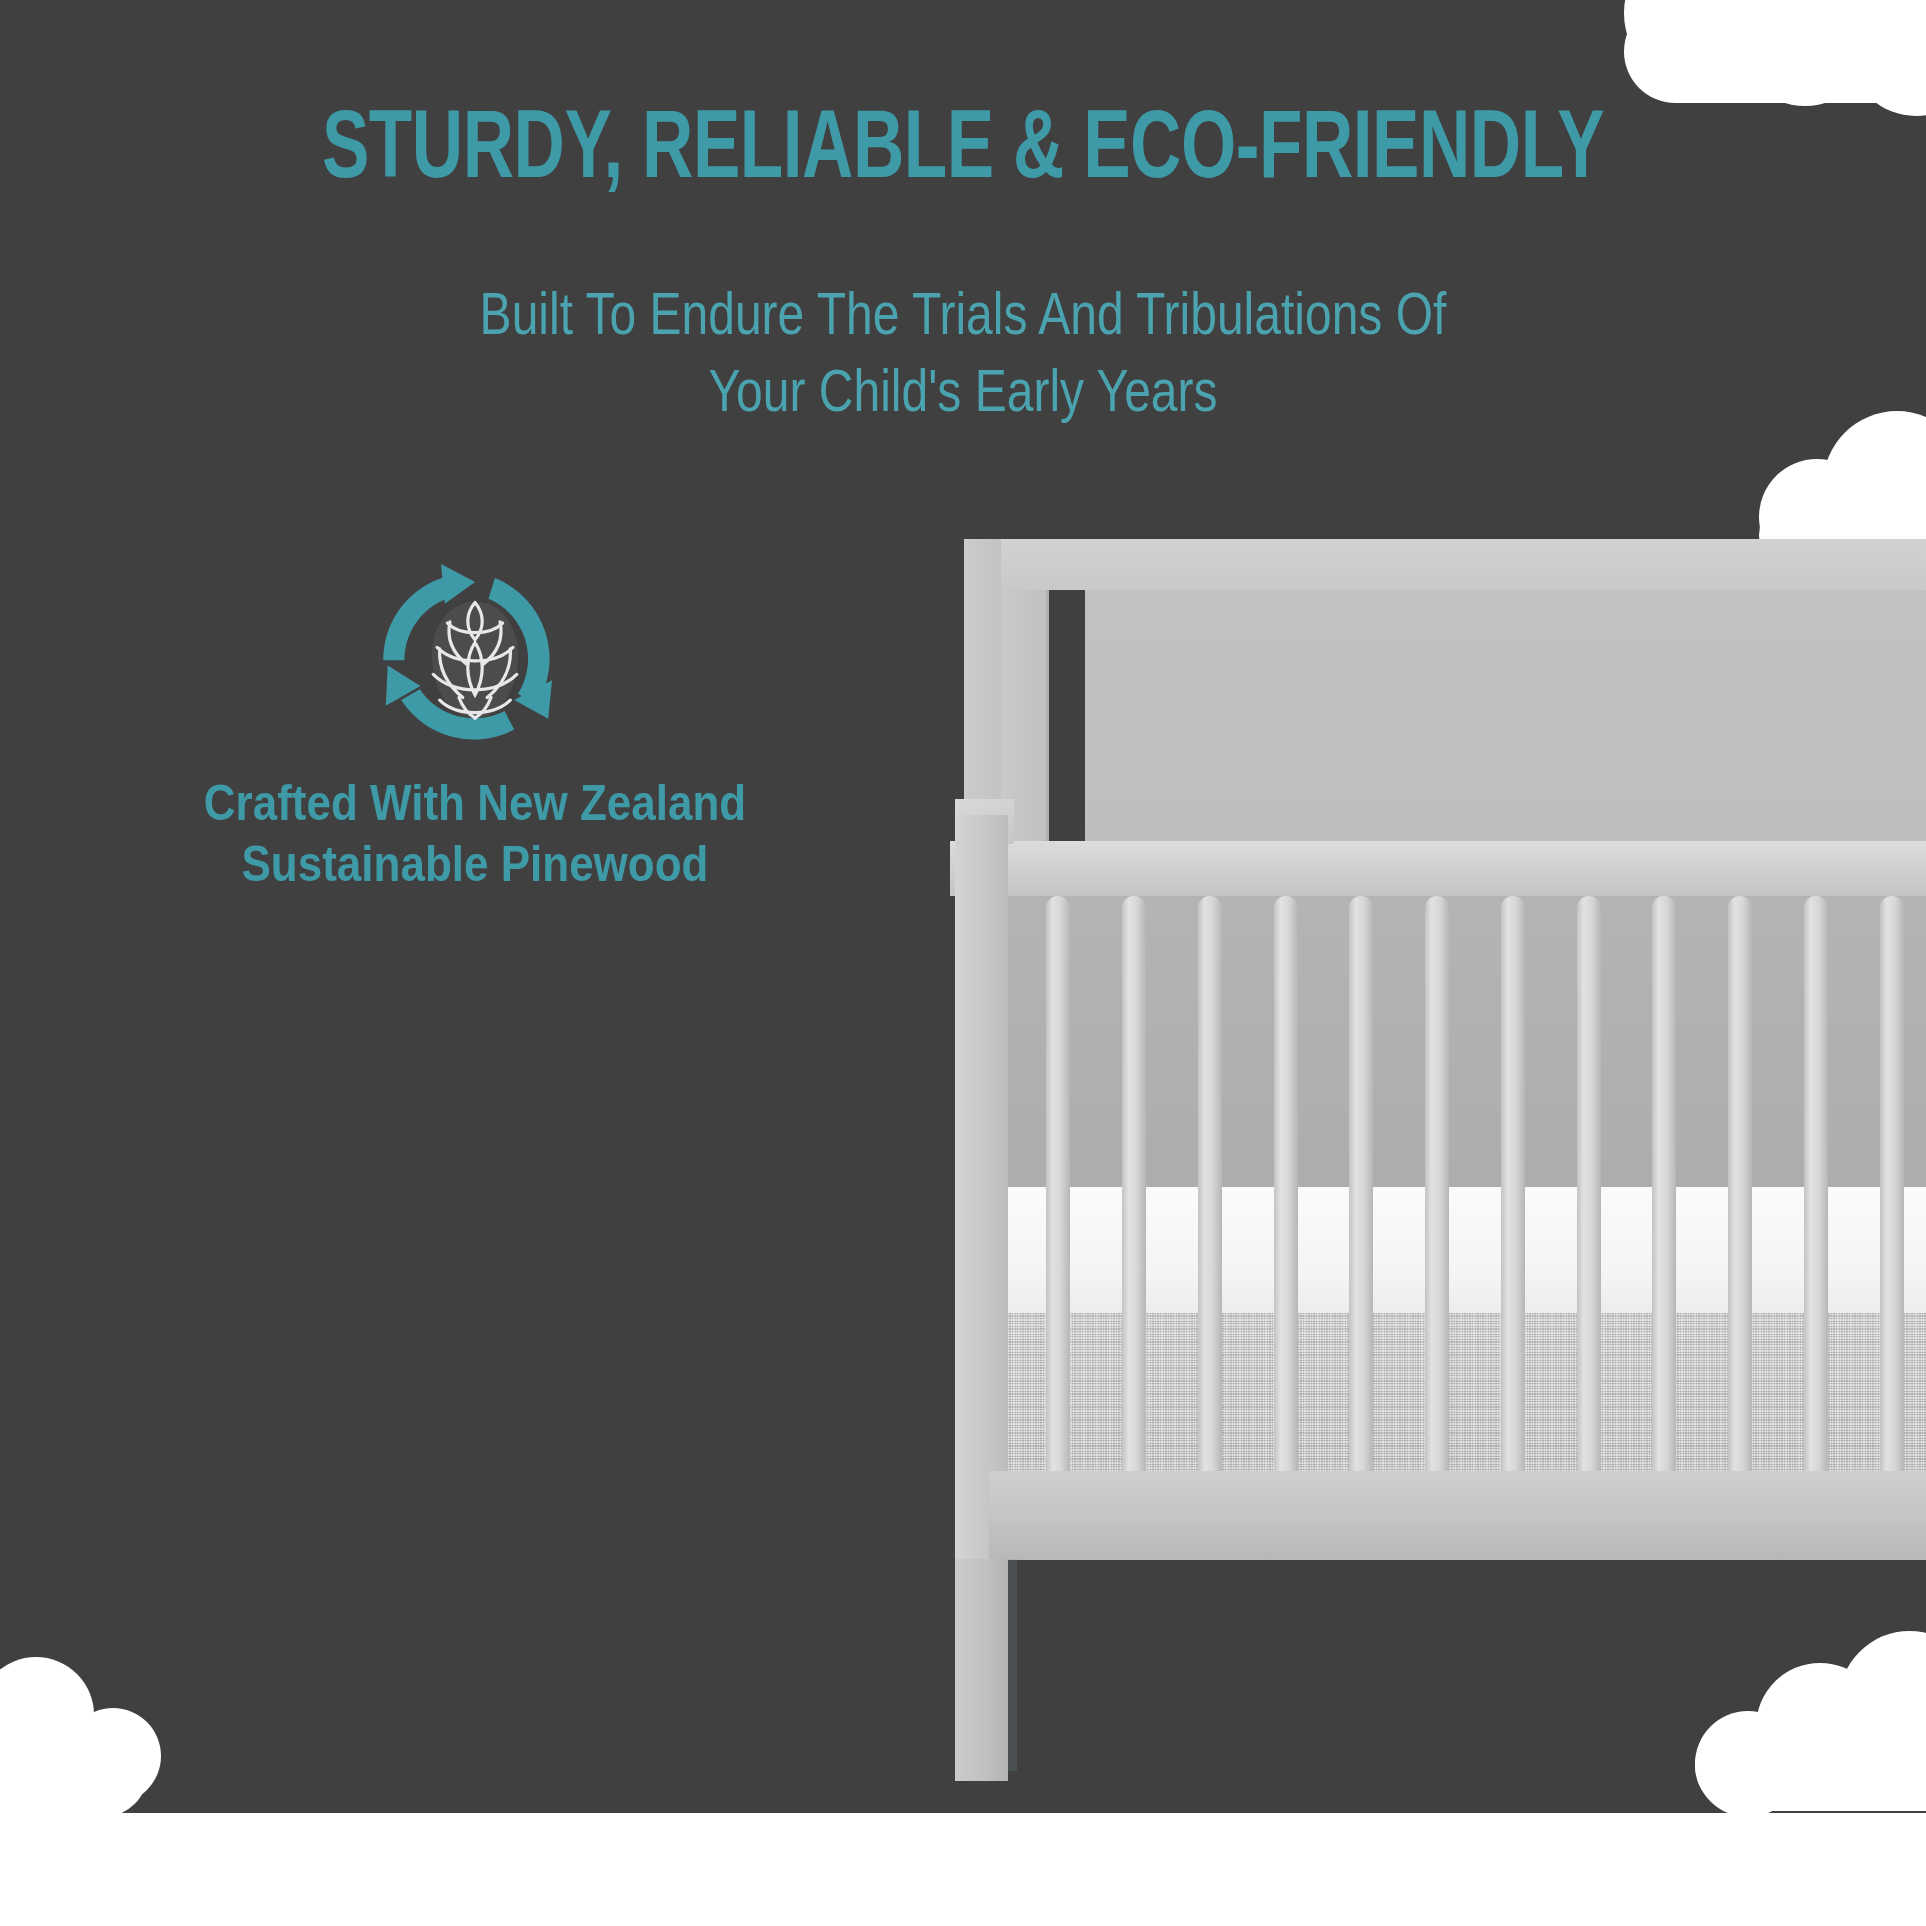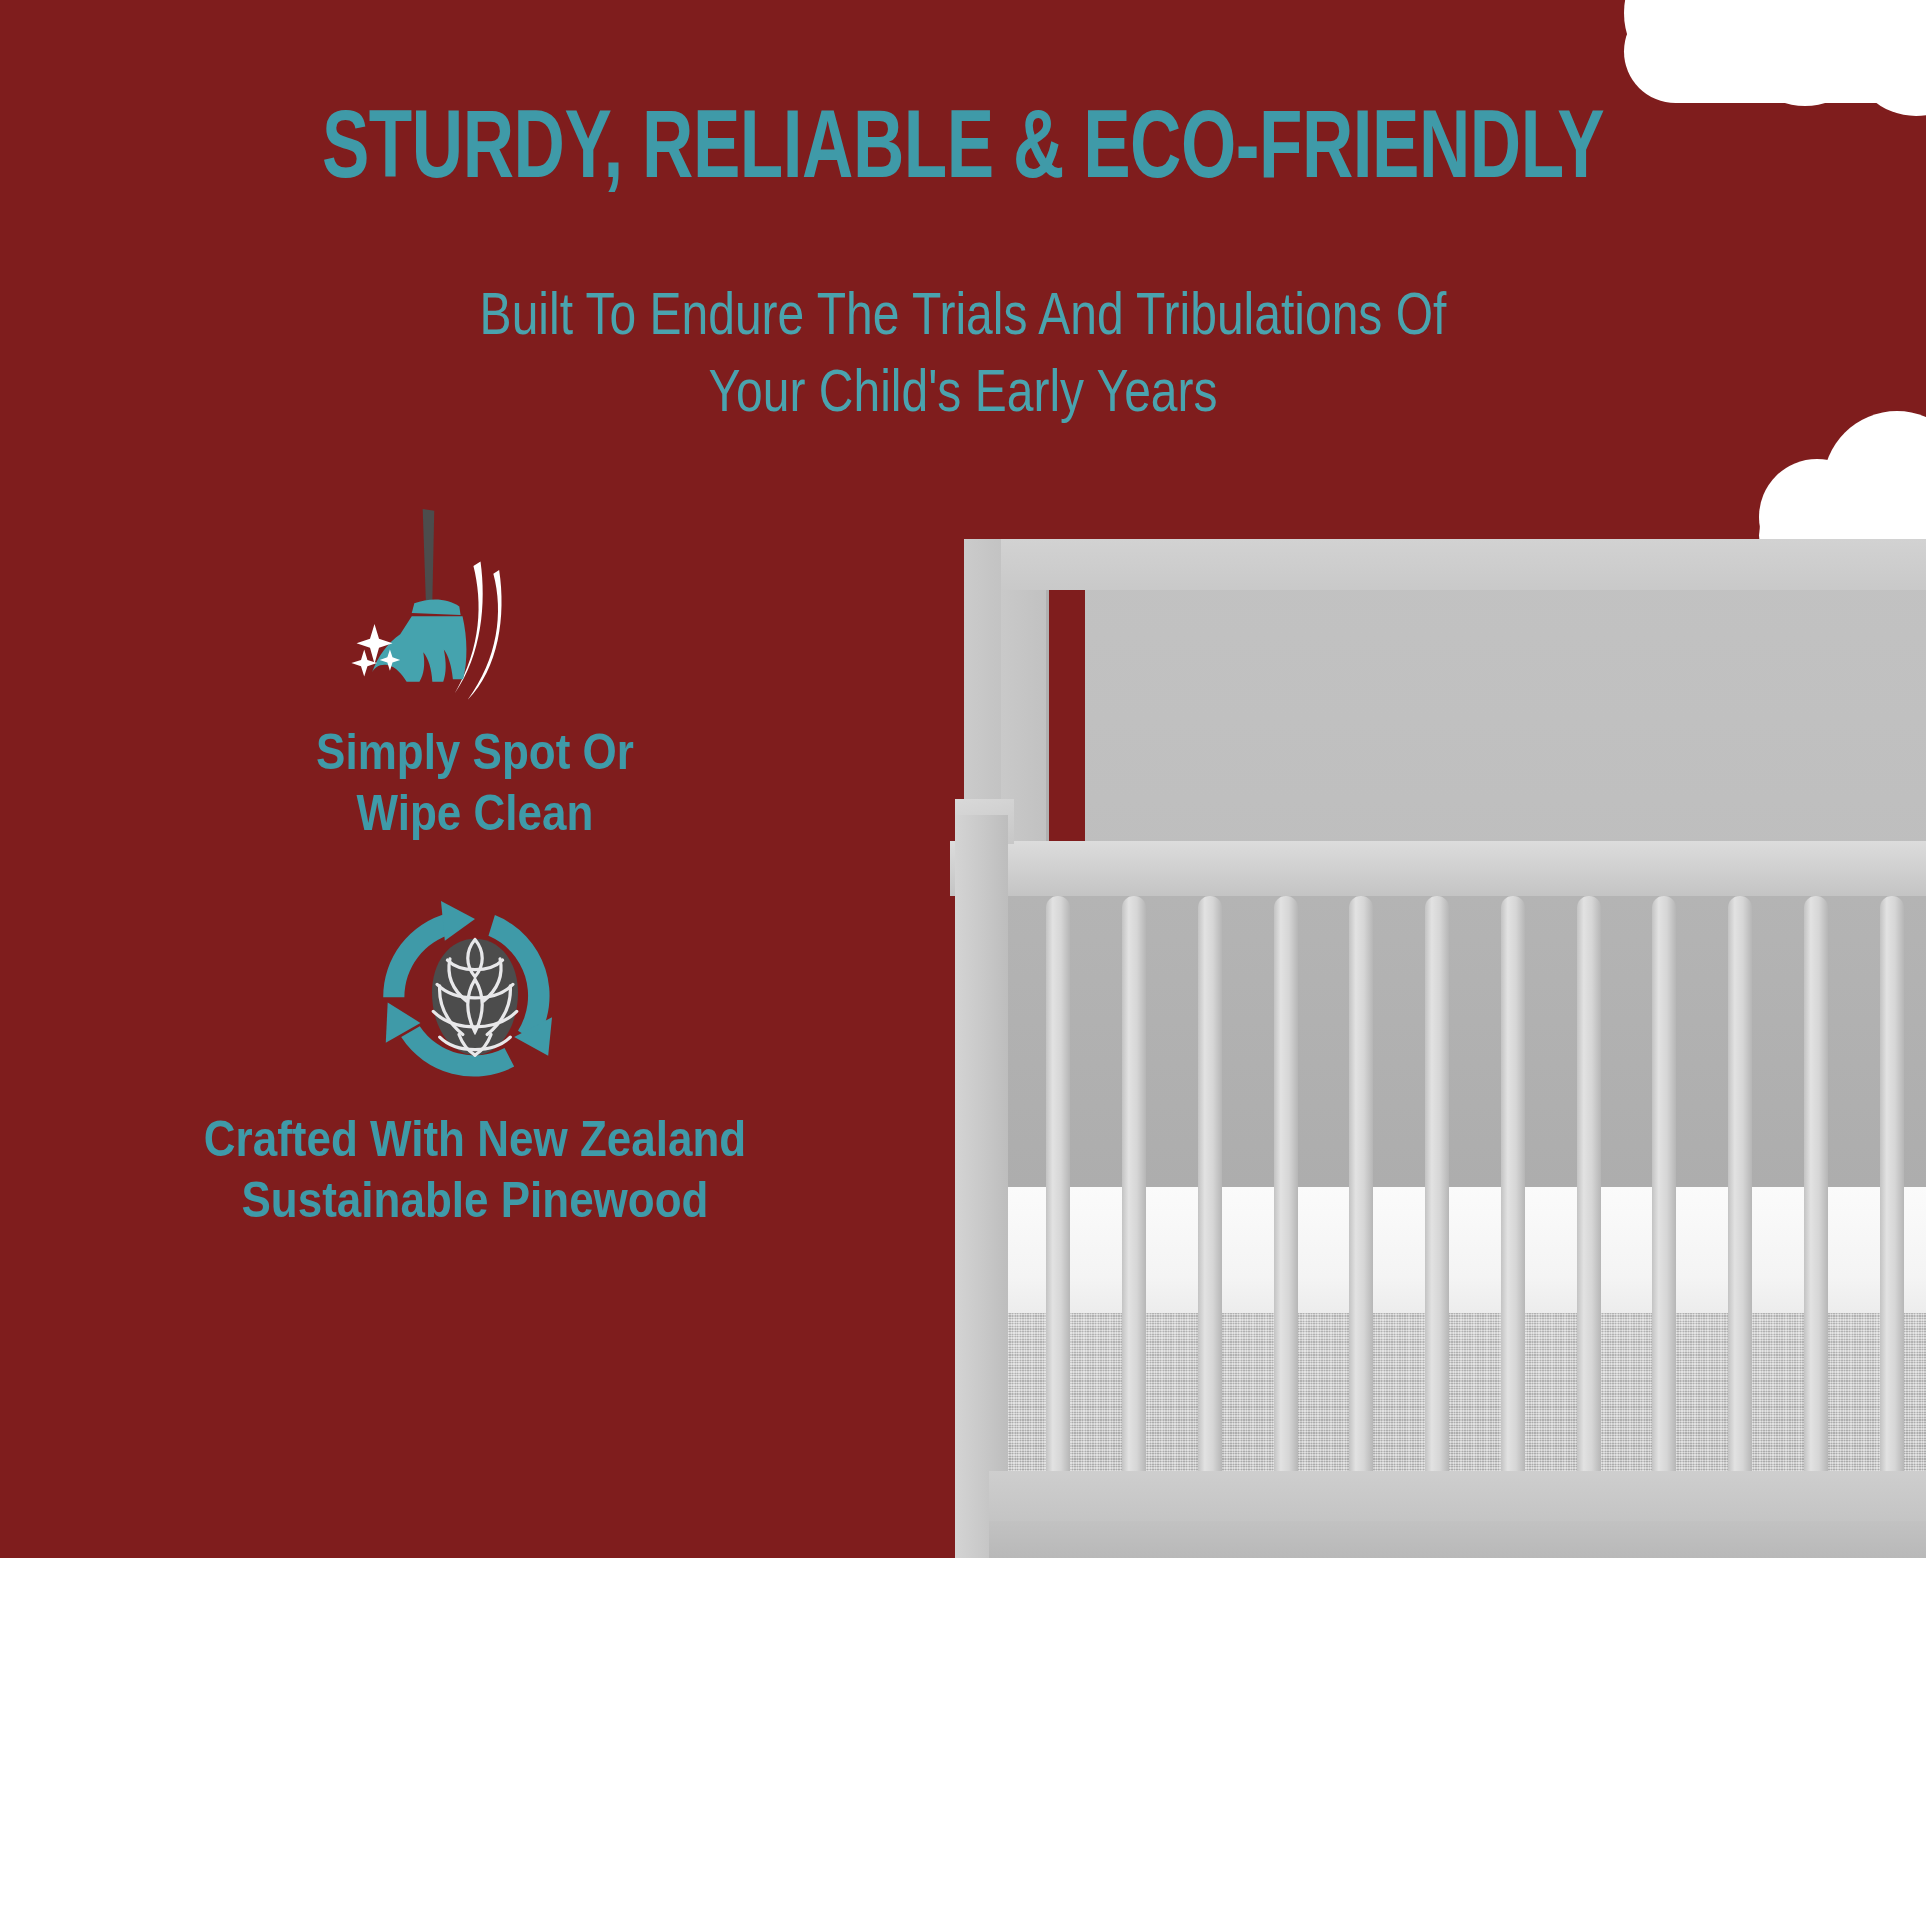--- a/index.html
+++ b/index.html
@@ -3,23 +3,23 @@
 <meta charset="utf-8">
 <style>
   html, body {
     margin: 0;
     padding: 0;
     background: #ffffff;
   }
   #stage {
     position: relative;
     width: 1926px;
-    height: 1558px;
+    height: 1813px;
     overflow: hidden;
-    background: #7f1d1d;
+    background: #404040;
     font-family: "Liberation Sans", sans-serif;
   }
 
   
   .cloud { position: absolute; }
   .cloud i {
     position: absolute;
     background: #ffffff;
     border-radius: 50%;
     display: block;
@@ -246,51 +246,20 @@
 
   <div id="headline">STURDY, RELIABLE &amp; ECO-FRIENDLY</div>
 
   <div id="subhead">
     <div>Built To Endure The Trials And Tribulations Of</div>
     <div>Your Child's Early Years</div>
   </div>
 
   <div id="features">
 
-    <div class="feature">
-      <div class="icon-wrap">
-        <svg id="broom" viewBox="0 0 420 330">
-
-          <path d="M113 3 L131 6 L128 148 L118 148 Z" fill="#4c4c4c"></path>
-
-          <path d="M203 85 C 212 150, 205 230, 163 290 C 205 218, 206 148, 192 92 Z" fill="#ffffff"></path>
-          <path d="M232 98 C 243 170, 231 252, 183 300 C 230 236, 239 164, 223 104 Z" fill="#ffffff"></path>
-
-          <path d="M100 150 C 124 141, 152 142, 170 155 L 172 168 L 96 165 Z" fill="#45a3ae"></path>
-
-          <path d="M96 170 L 175 170
-                   C 183 205, 183 240, 176 268
-                   L 160 268 C 158 248, 153 231, 146 222
-                   C 150 243, 150 258, 145 272
-                   L 128 272 C 127 252, 122 236, 114 226
-                   C 117 246, 115 260, 108 272
-                   L 88 272 C 80 260, 72 249, 58 246
-                   C 46 244, 38 250, 34 258
-                   C 43 232, 60 210, 78 198 Z" fill="#45a3ae"></path>
-
-          <path d="M38 182 L45 205 L66 212 L45 219 L38 244 L31 219 L10 212 L31 205 Z" fill="#ffffff"></path>
-          <path d="M22 222 L27 238 L42 243 L27 248 L22 264 L17 248 L2 243 L17 238 Z" fill="#ffffff"></path>
-          <path d="M62 222 L66 234 L78 238 L66 242 L62 255 L58 242 L46 238 L58 234 Z" fill="#ffffff"></path>
-        </svg>
-      </div>
-      <div class="caption">
-        <div>Simply Spot Or</div>
-        <div>Wipe Clean</div>
-      </div>
-    </div>
 
     <div class="feature" style="margin-top:51px;">
       <div class="icon-wrap">
         <svg id="recycle" viewBox="0 0 330 310">
           <g fill="#3f9aa8">
 
             <path d="M22 150 A 135 135 0 0 1 122 19 L 131 51 A 102 102 0 0 0 55 150 Z"></path>
             <path d="M112 0 L 165 28 L 118 62 Z"></path>
 
             <path d="M196 22 A 135 135 0 0 1 260 220 L 232 202 A 102 102 0 0 0 186 54 Z"></path>

